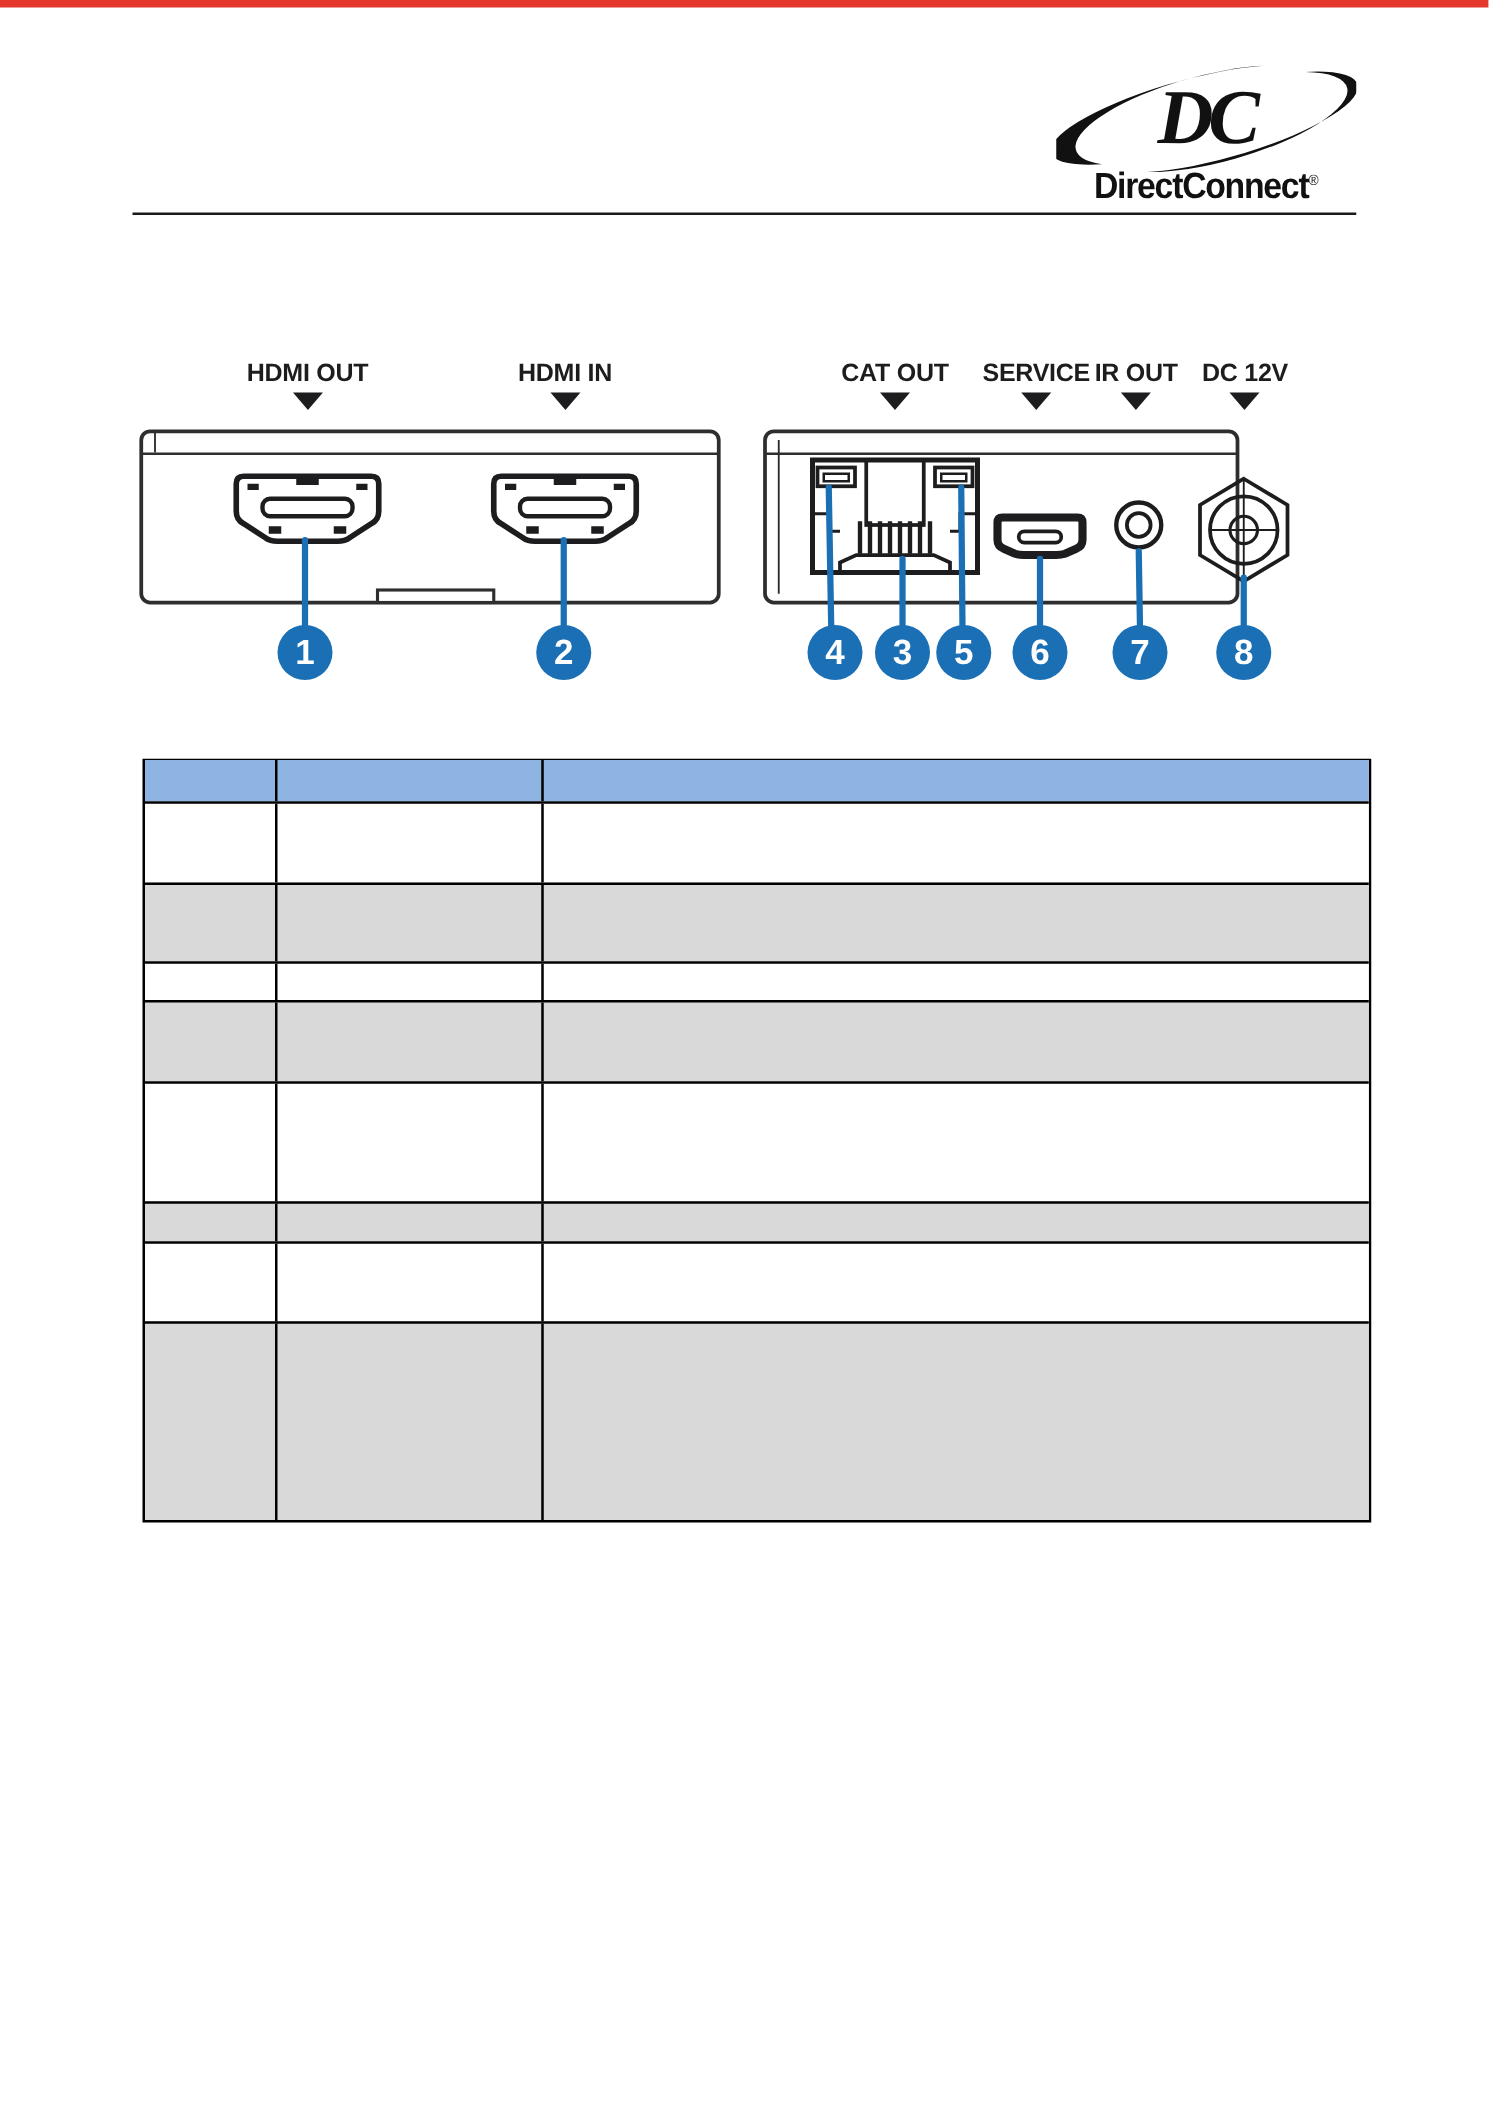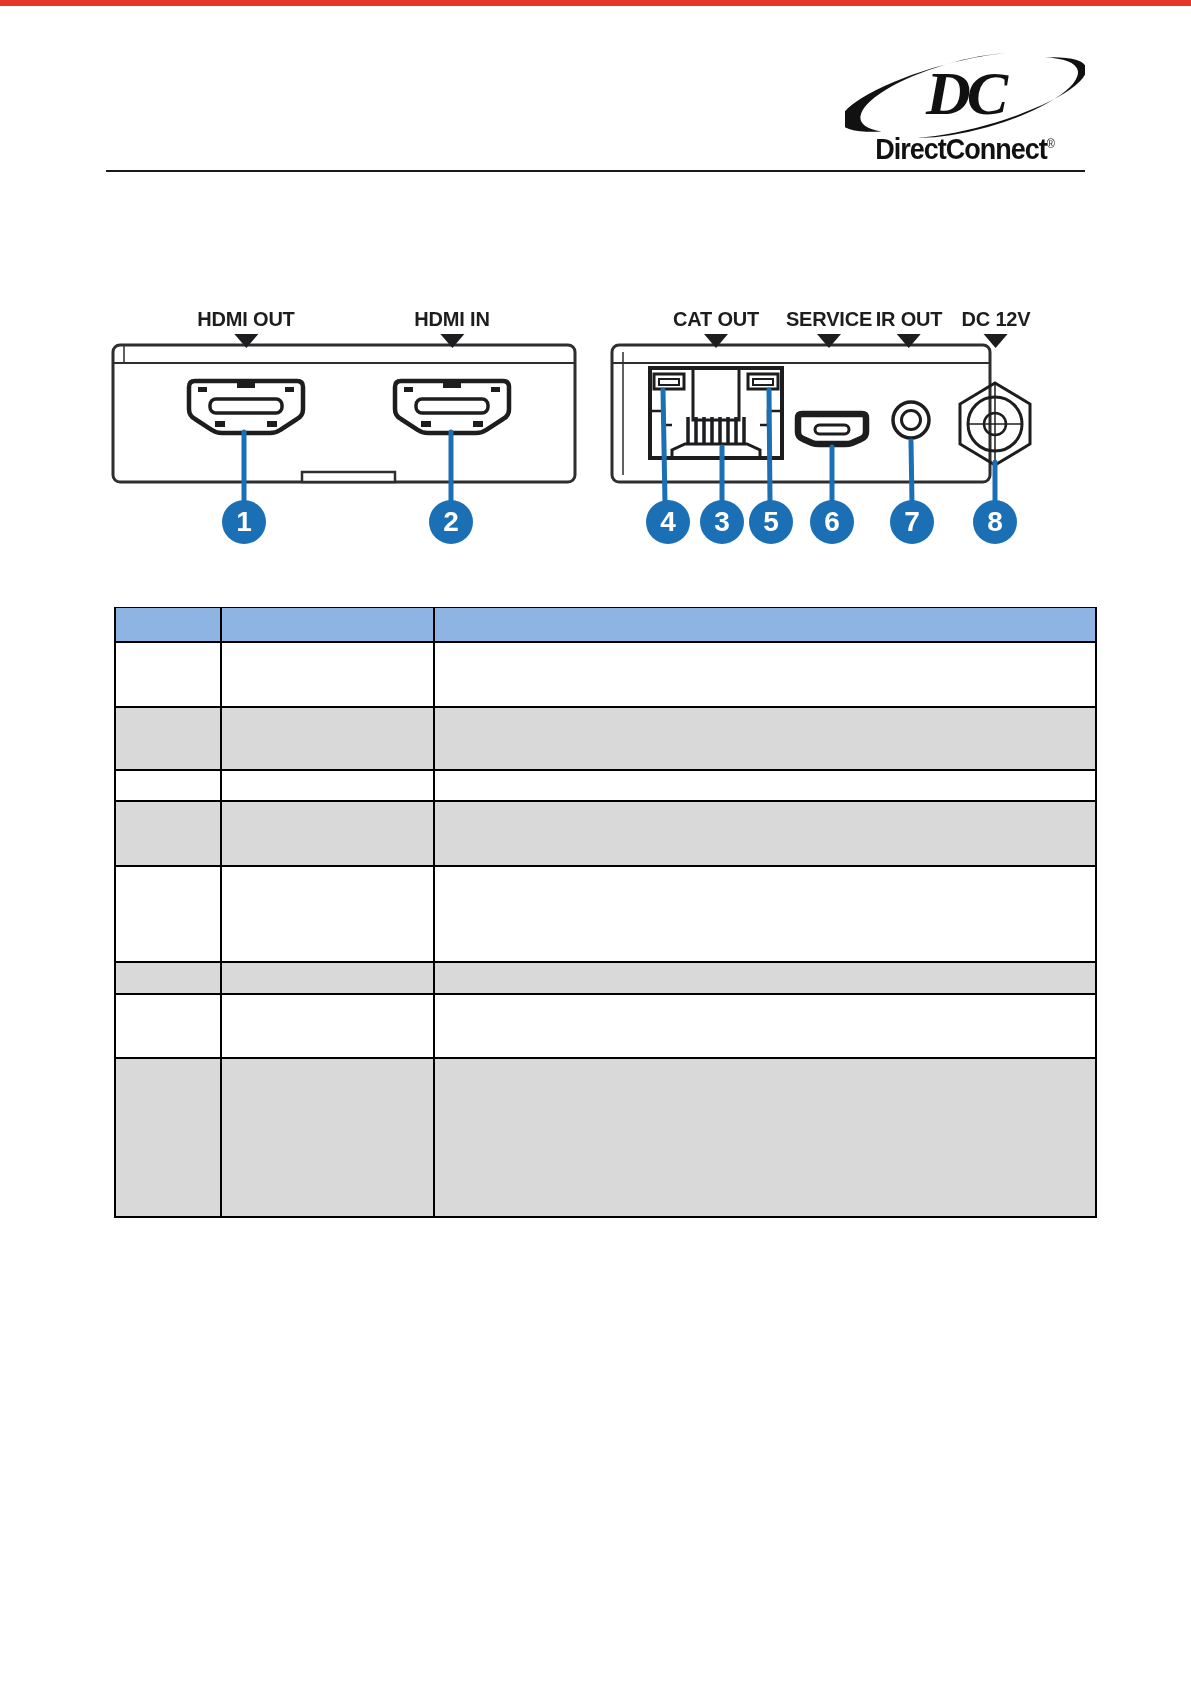--- a/index.html
+++ b/index.html
@@ -17,21 +17,21 @@
     position:absolute; left:0; bottom:0; width:100%;
     text-align:center; font-weight:bold; font-size:27px; letter-spacing:-1px;
     color:#111; white-space:nowrap;
     transform:scaleY(1.08);
   }
   .brand-line sup { font-size:11px; font-weight:normal; letter-spacing:0; }
   .header-rule { position:absolute; left:106px; top:170px; width:979px; height:2px; background:#1a1a1a; }
 
   
   .port-label {
-    position:absolute; top:308px; transform:translateX(-50%);
+    position:absolute; top:288px; transform:translateX(-50%);
     text-align:left; color:#1d1d1f; font-weight:bold; font-size:20px;
     letter-spacing:-0.2px; white-space:nowrap; line-height:22px;
   }
   .tri {
     width:0; height:0; margin:4px auto 0;
     border-left:12px solid transparent; border-right:12px solid transparent;
     border-top:14px solid #1d1d1f;
   }
 
   

